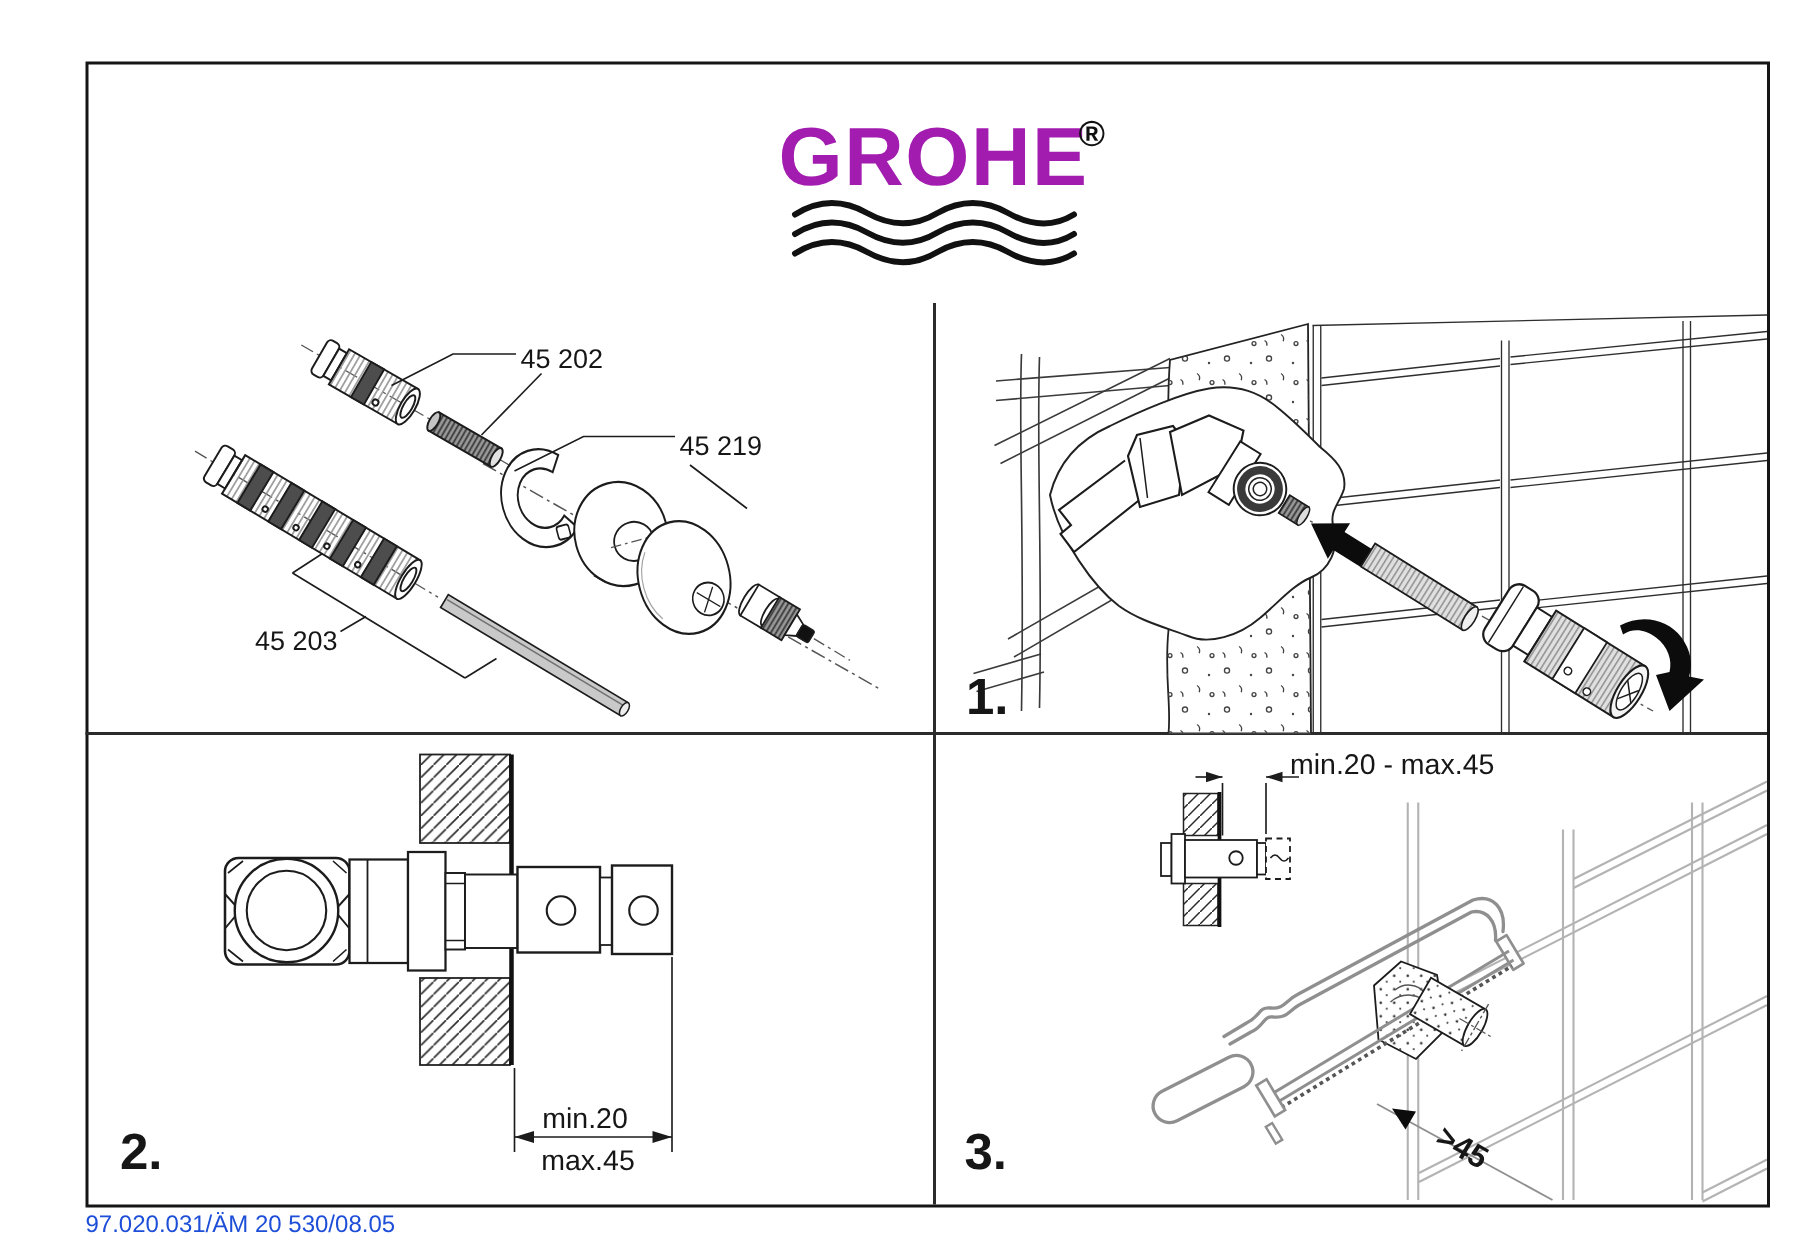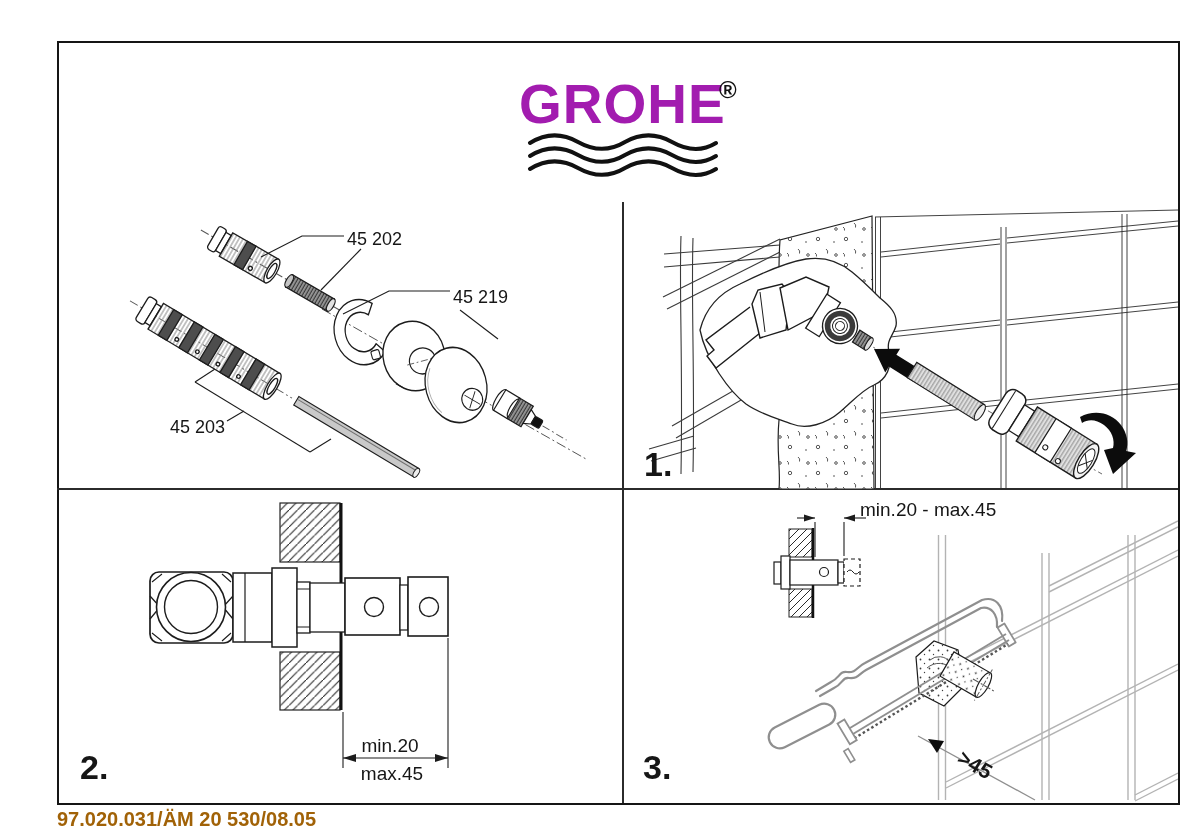--- a/index.html
+++ b/index.html
@@ -6,21 +6,21 @@
   #page{position:relative;width:1200px;height:839px;background:#fff;overflow:hidden;
         font-family:"Liberation Sans",sans-serif;color:#1c1c1c;}
   #frame{position:absolute;left:57px;top:41px;width:1119px;height:760px;border:2px solid #151515;}
   .divider{position:absolute;background:#2b2b2b;}
   #vdiv{left:622px;top:202px;width:2px;height:601px;}
   #hdiv{left:57px;top:488px;width:1121px;height:2px;}
   #brand{position:absolute;left:519px;top:72px;font-size:55px;font-weight:700;letter-spacing:1px;color:#a21caf;}
   #regmark{position:absolute;left:719px;top:76px;font-size:24px;font-weight:700;color:#111;}
   #waves{position:absolute;left:527px;top:133px;}
   .quad{position:absolute;}
-  #footer{position:absolute;left:57px;top:808px;font-size:20px;color:#a16207;font-weight:bold;}
+  #footer{position:absolute;left:57px;top:808px;font-size:16px;color:#1d4ed8;}
   svg text{fill:#161616;}
   .lbl{font-size:18px;}
   .dim{font-size:19px;}
   .stepnum{font-size:34px;font-weight:700;}
 </style>
 </head>
 <body>
 
 <div id="page">
   <div id="frame"></div>

